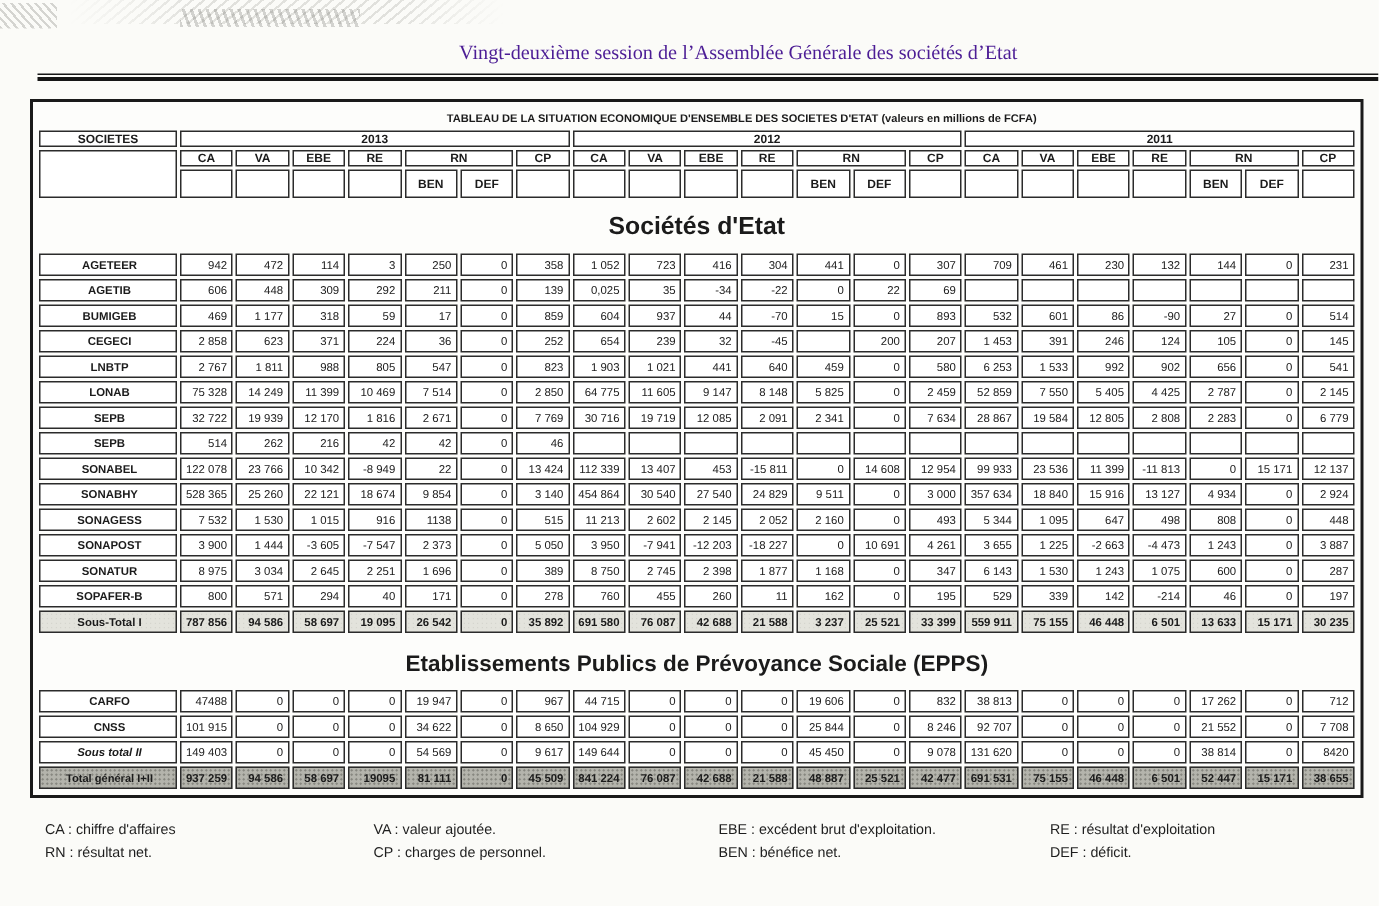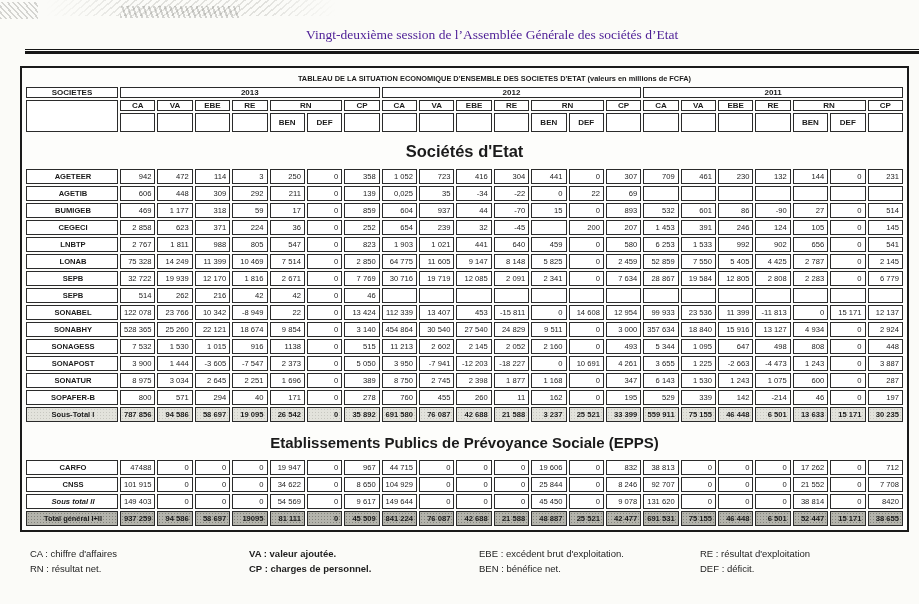--- a/index.html
+++ b/index.html
@@ -74,21 +74,21 @@
   tr.grandtotal td.v, tr.grandtotal th.rl{
     background:var(--grandtotal);font-weight:700;
     background-image:radial-gradient(rgba(40,40,34,.35) .6px,transparent .7px);
     background-size:3px 3px;
   }
   tr.grandtotal th.rl{font-size:7.4px;}
 
   .legend{position:absolute;top:547px;left:0;width:919px;font-size:9.5px;line-height:14.5px;color:#1e1e1e;}
   .legend .lcol{position:absolute;top:0;white-space:nowrap;}
   .legend .lcol.c1{left:30px;}
-  .legend .lcol.c2{left:249px;font-weight:bold;}
+  .legend .lcol.c2{left:249px;}
   .legend .lcol.c3{left:479px;}
   .legend .lcol.c4{left:700px;}
   .legend div{display:block;}
 </style>
 </head>
 <body>
 
 <div class="noise n1"></div>
 <div class="noise n2"></div>
 <div class="noise n3"></div>

